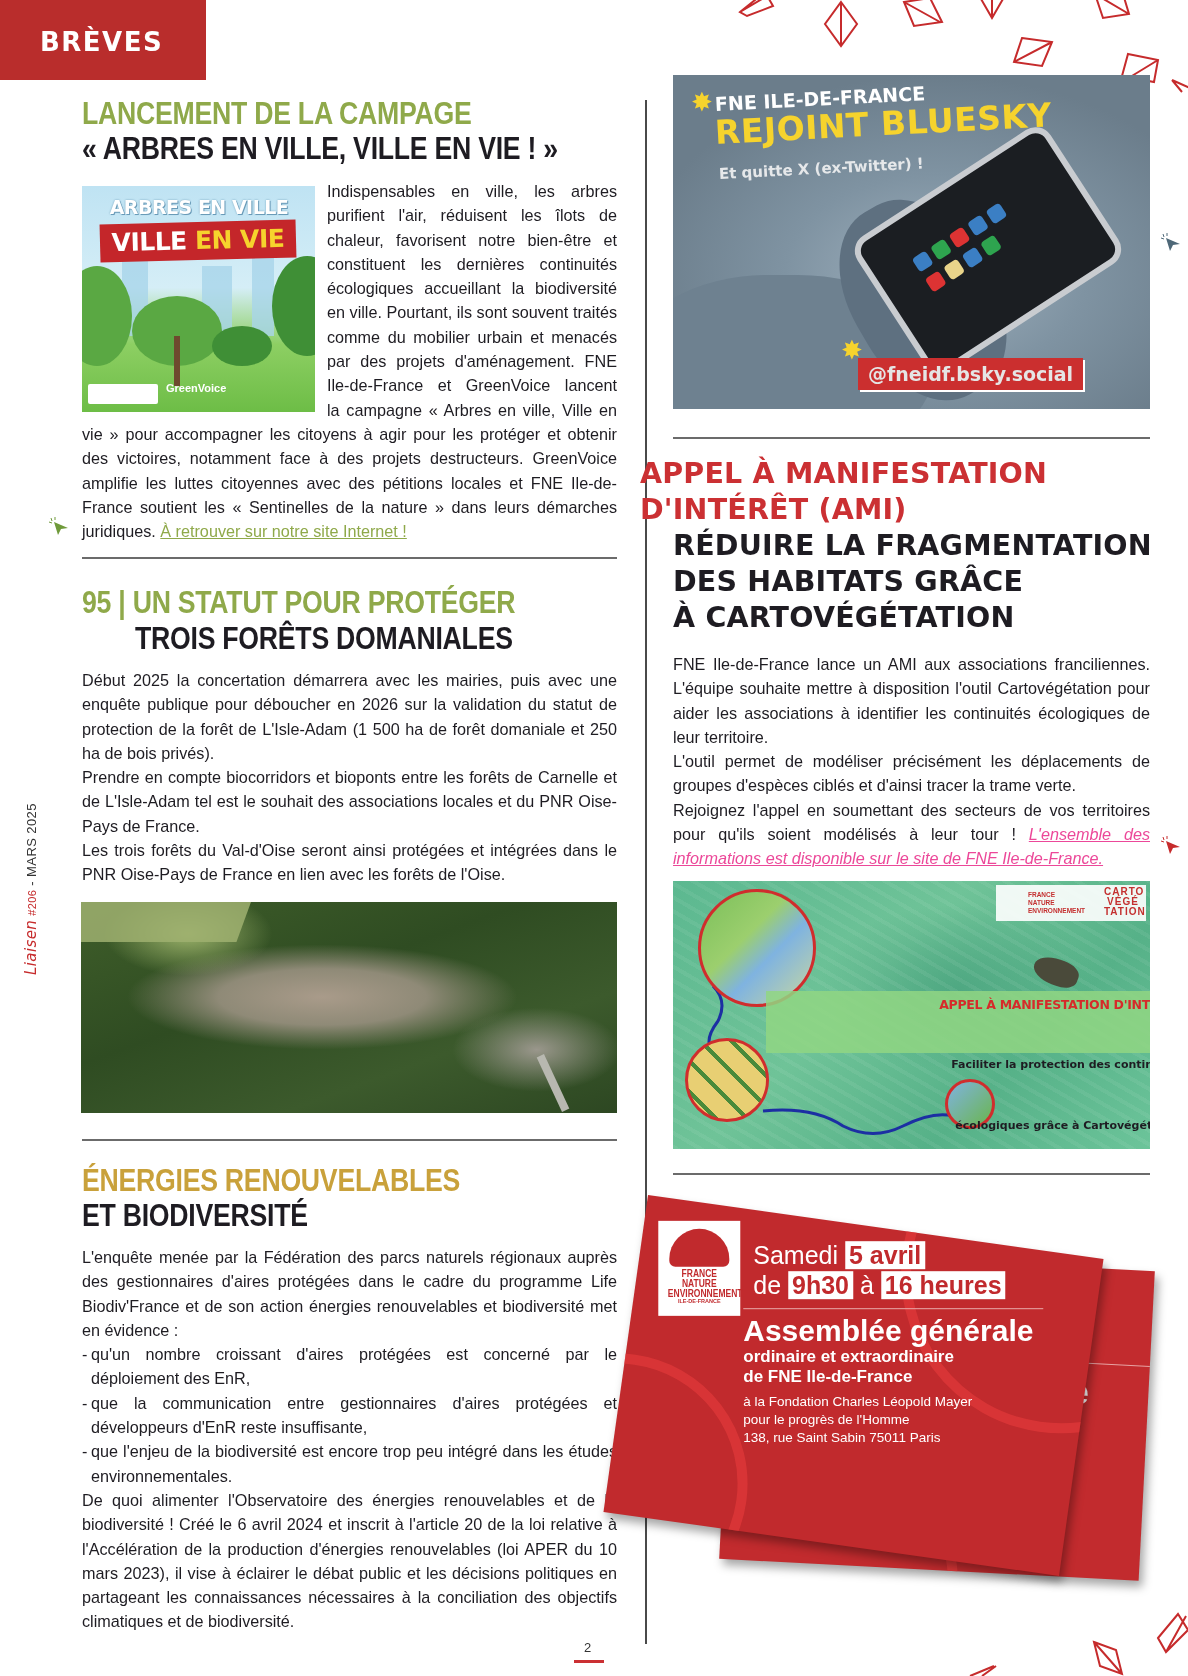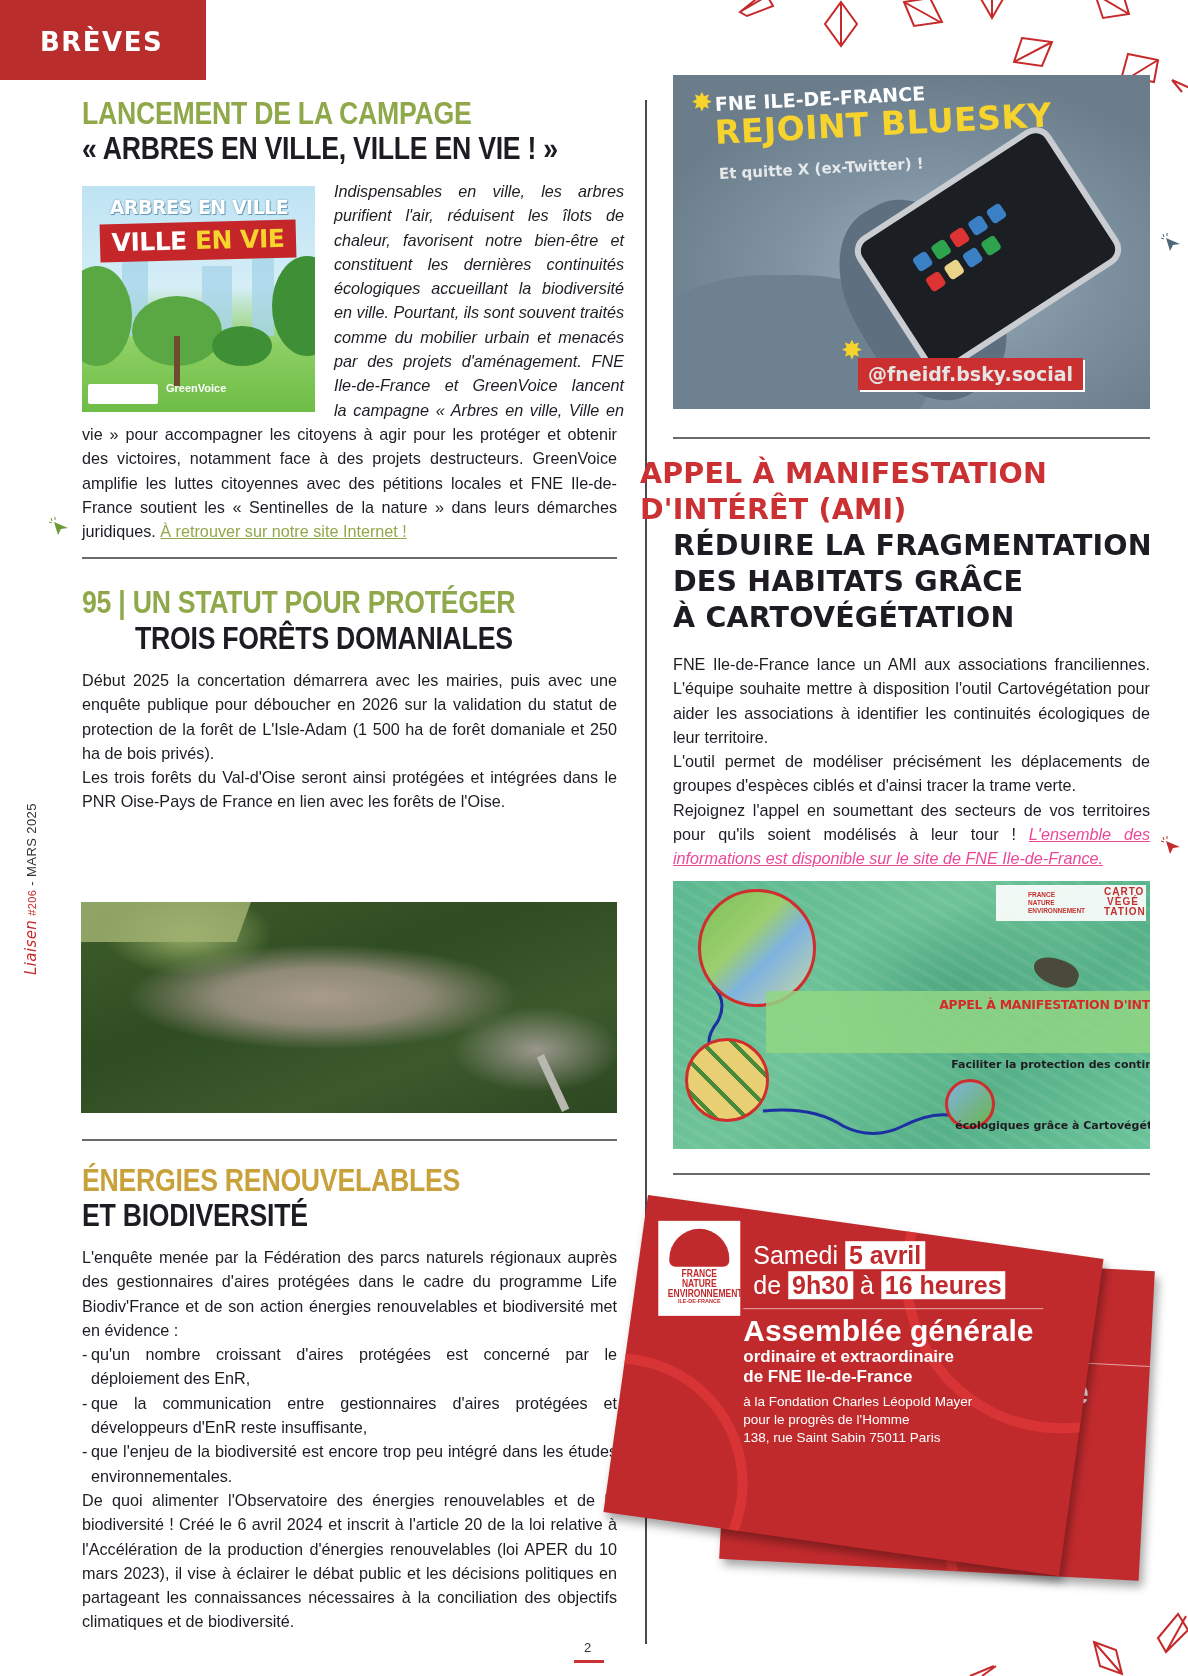--- a/index.html
+++ b/index.html
@@ -169,21 +169,21 @@
   <div class="tree dark" style="left:190px;top:70px;width:70px;height:100px;"></div>
   <div class="tree" style="left:50px;top:110px;width:90px;height:70px;"></div>
   <div class="trunk" style="left:92px;top:150px;height:50px;"></div>
   <div class="tree dark" style="left:130px;top:140px;width:60px;height:40px;"></div>
   <div class="t1">ARBRES EN VILLE</div>
   <div class="t2"><span>VILLE</span><span class="yel"> EN VIE</span></div>
   <div class="logo-strip" style="width:70px;"></div>
   <div class="gv">GreenVoice</div>
 </div>
 
-<div class="abs body-text" style="left:334px;top:179px;width:290px;text-align:justify;font-style:italic;">
+<div class="abs body-text" style="left:327px;top:179px;width:290px;text-align:justify;">
   <p style="text-align-last:justify">Indispensables en ville, les arbres</p>
   <p style="text-align-last:justify">purifient l'air, réduisent les îlots de</p>
   <p style="text-align-last:justify">chaleur, favorisent notre bien-être et</p>
   <p style="text-align-last:justify">constituent les dernières continuités</p>
   <p style="text-align-last:justify">écologiques accueillant la biodiversité</p>
   <p style="text-align-last:justify">en ville. Pourtant, ils sont souvent traités</p>
   <p style="text-align-last:justify">comme du mobilier urbain et menacés</p>
   <p style="text-align-last:justify">par des projets d'aménagement. FNE</p>
   <p style="text-align-last:justify">Ile-de-France et GreenVoice lancent</p>
   <p style="text-align-last:justify">la campagne « Arbres en ville, Ville en</p>
@@ -196,20 +196,21 @@
     <path d="M3 2 L4 5 M1 6 L4 7 M7 1 L7 4" stroke="#6f9a3a" stroke-width="1"></path>
   </svg>
 
 <div class="rule" style="left:82px;top:557px;width:535px;"></div>
 
 <div class="abs hl hl-green hl-cond" style="left:82px;top:584px;font-size:31px;">95 | UN STATUT POUR PROTÉGER</div>
 <div class="abs hl hl-dark hl-cond" style="left:135px;top:620px;font-size:31px;">TROIS FORÊTS DOMANIALES</div>
 
 <div class="abs body-text" style="left:82px;top:668px;width:535px;">
   <p>Début 2025 la concertation démarrera avec les mairies, puis avec une enquête publique pour déboucher en 2026 sur la validation du statut de protection de la forêt de L'Isle-Adam (1 500 ha de forêt domaniale et 250 ha de bois privés).</p>
+  <p>Prendre en compte biocorridors et bioponts entre les forêts de Carnelle et de L'Isle-Adam tel est le souhait des associations locales et du PNR Oise-Pays de France.</p>
   <p>Les trois forêts du Val-d'Oise seront ainsi protégées et intégrées dans le PNR Oise-Pays de France en lien avec les forêts de l'Oise.</p>
 </div>
 
 <div class="img-box aerial" style="left:81px;top:902px;width:536px;height:211px;">
   <div class="field"></div>
   <div class="road"></div>
 </div>
 
 <div class="rule" style="left:82px;top:1139px;width:535px;"></div>
 

